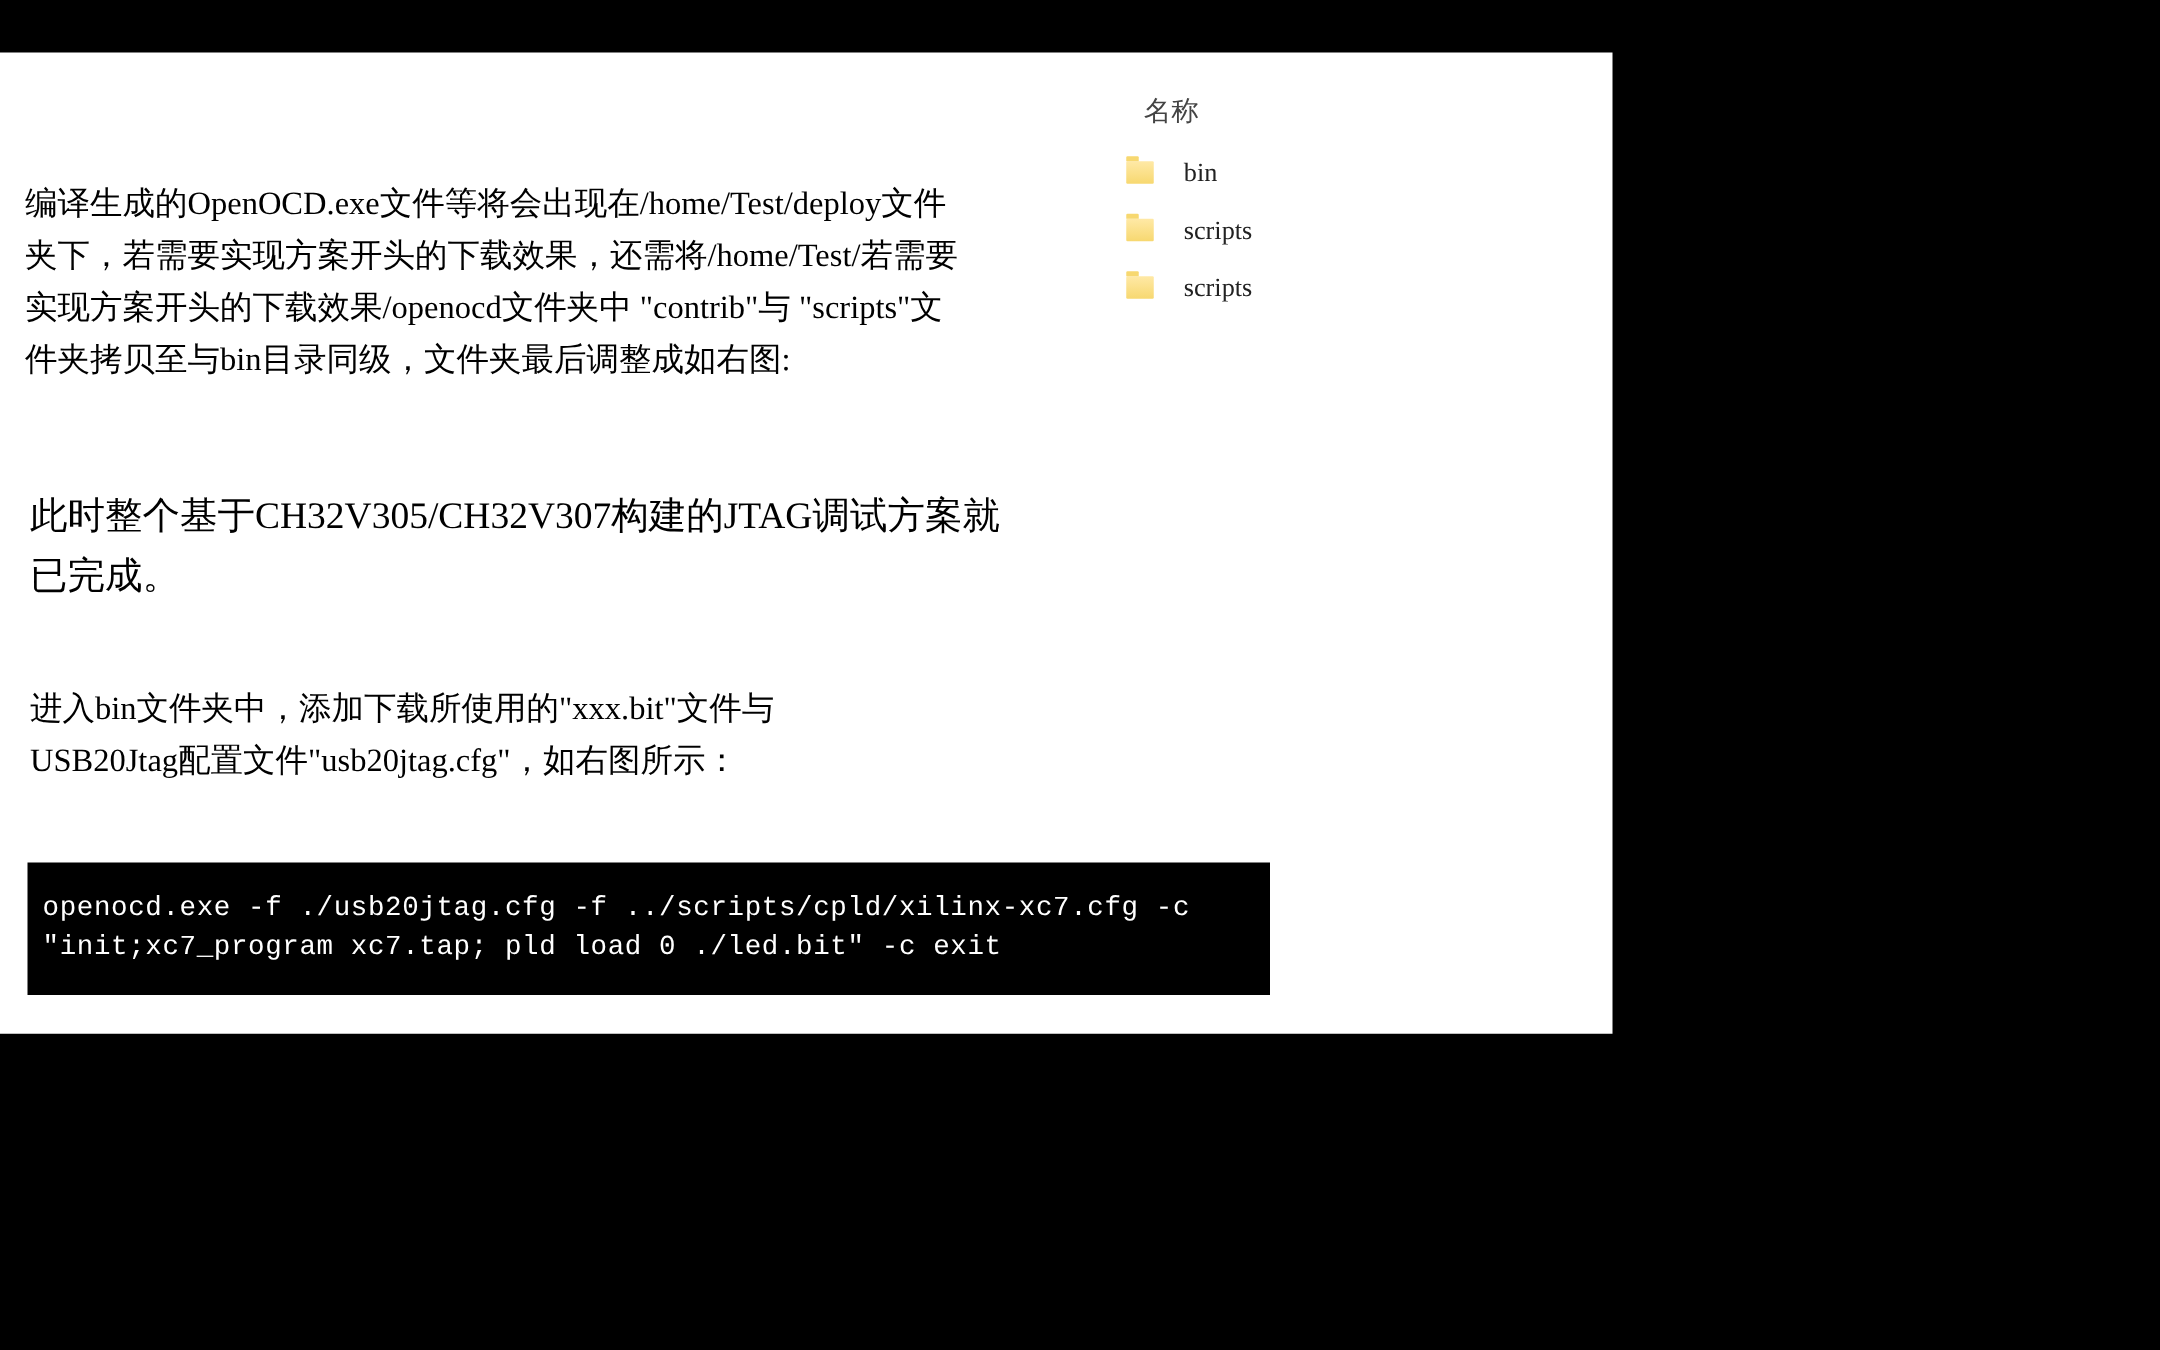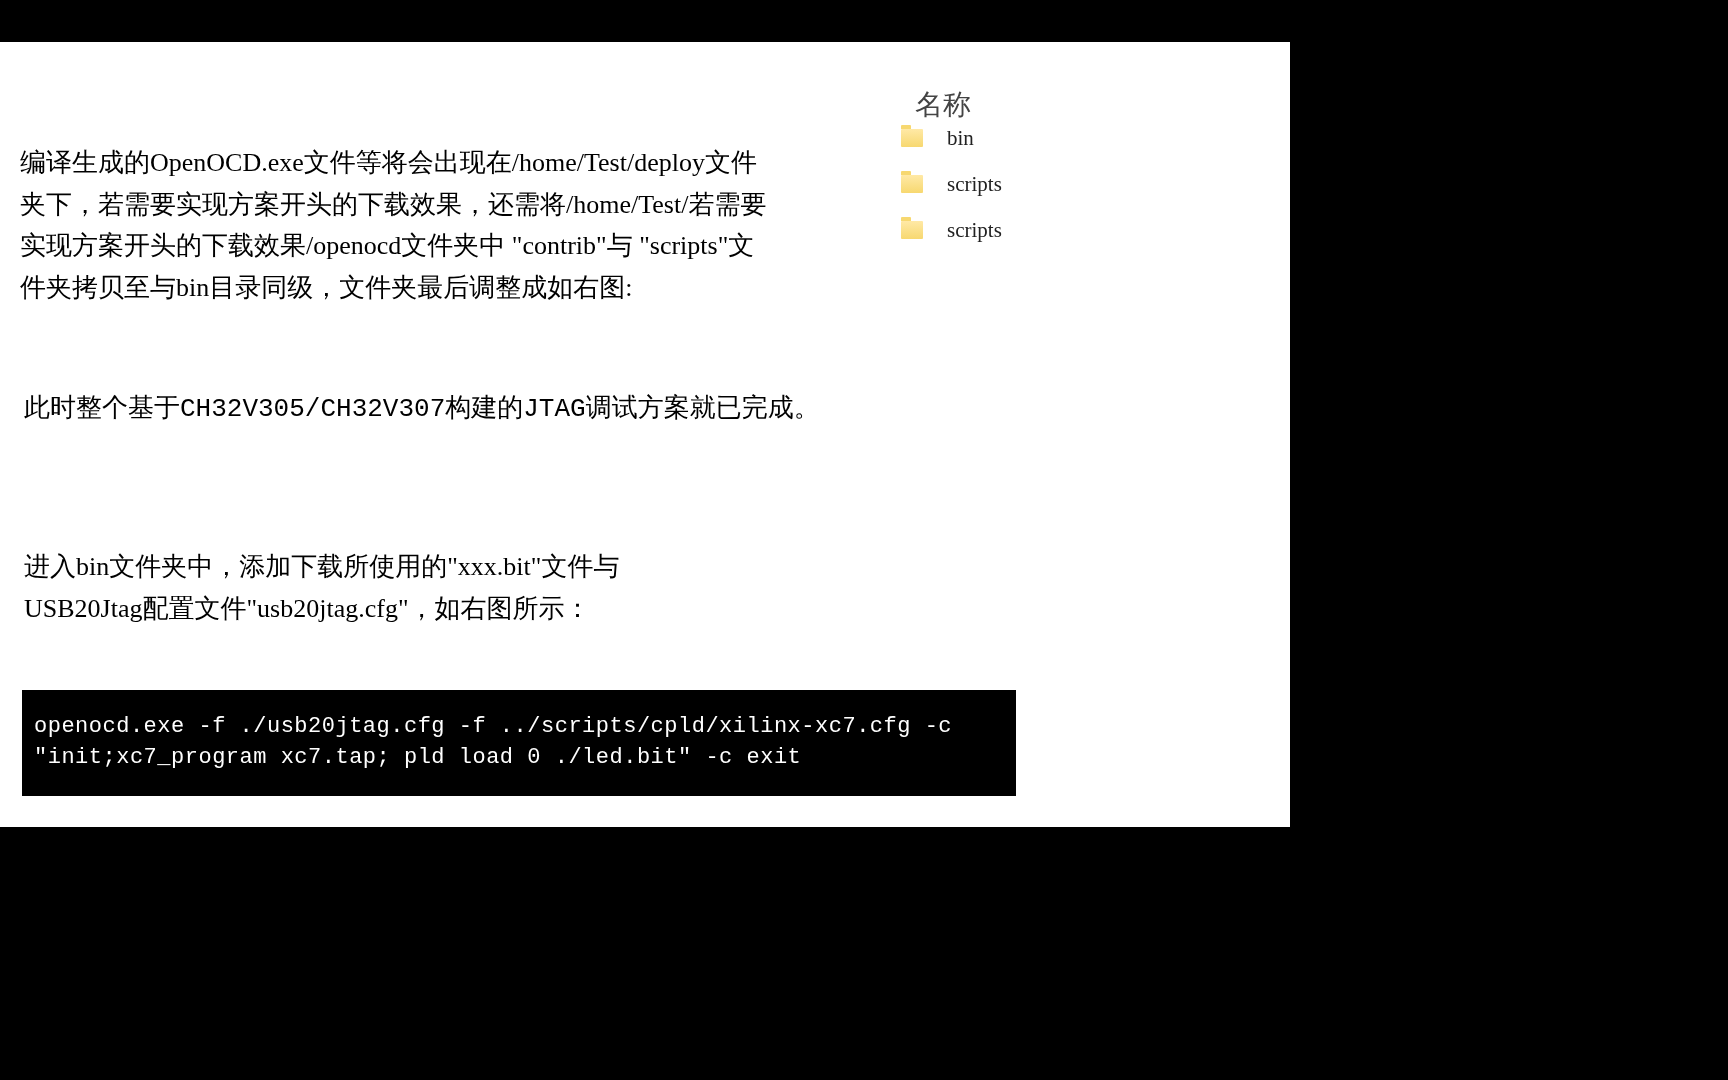--- a/index.html
+++ b/index.html
@@ -1,21 +1,21 @@
 <!DOCTYPE html>
 <html><head>
 <meta charset="utf-8">
 <style>
 *{margin:0;padding:0;box-sizing:border-box}
 body{background:#000;width:1728px;height:1080px;overflow:hidden;font-family:"Microsoft YaHei","SimSun",serif}
 .canvas{position:absolute;left:0;top:42px;width:1290px;height:785px;background:#fff}
 .para1{position:absolute;left:20px;top:100px;width:760px;font-size:26px;line-height:1.6;color:#000;font-family:"SimSun",serif}
-.para2{position:absolute;left:24px;top:347px;width:800px;font-size:26px;line-height:1.6;color:#000;font-family:Liberation Mono, monospace}
+.para2{position:absolute;left:24px;top:347px;width:800px;font-size:30px;line-height:1.6;color:#000;font-family:Liberation Serif, serif}
 .para3{position:absolute;left:24px;top:504px;width:600px;font-size:26px;line-height:1.6;color:#000;font-family:"SimSun",serif}
-.nameheader{position:absolute;left:915px;top:44px;font-size:28px;color:#444}
+.nameheader{position:absolute;left:915px;top:32px;font-size:22px;color:#444}
 .folderlist{position:absolute;left:893px;top:73px;width:182px}
 .folderrow{display:flex;align-items:center;height:46px;padding-left:8px;gap:24px}
 .folderrow.sel{background:#cce8ff}
 .foldericon{width:22px;height:18px;background:linear-gradient(#ffe9a6,#f7d870);border-radius:1px;position:relative}
 .foldericon:before{content:"";position:absolute;left:0;top:-4px;width:10px;height:4px;background:#f7d870;border-radius:1px 1px 0 0}
 .foldericon.open{background:linear-gradient(#ffe9a6,#f0cd5e)}
 .foldername{font-size:21px;color:#222}
 .filelist{position:absolute;left:898px;top:458px}
 .filerow{display:flex;align-items:center;height:53px;gap:12px}
 .fileicon{width:22px;height:28px;border:1px solid #888;border-radius:1px;position:relative;background:#fff}

